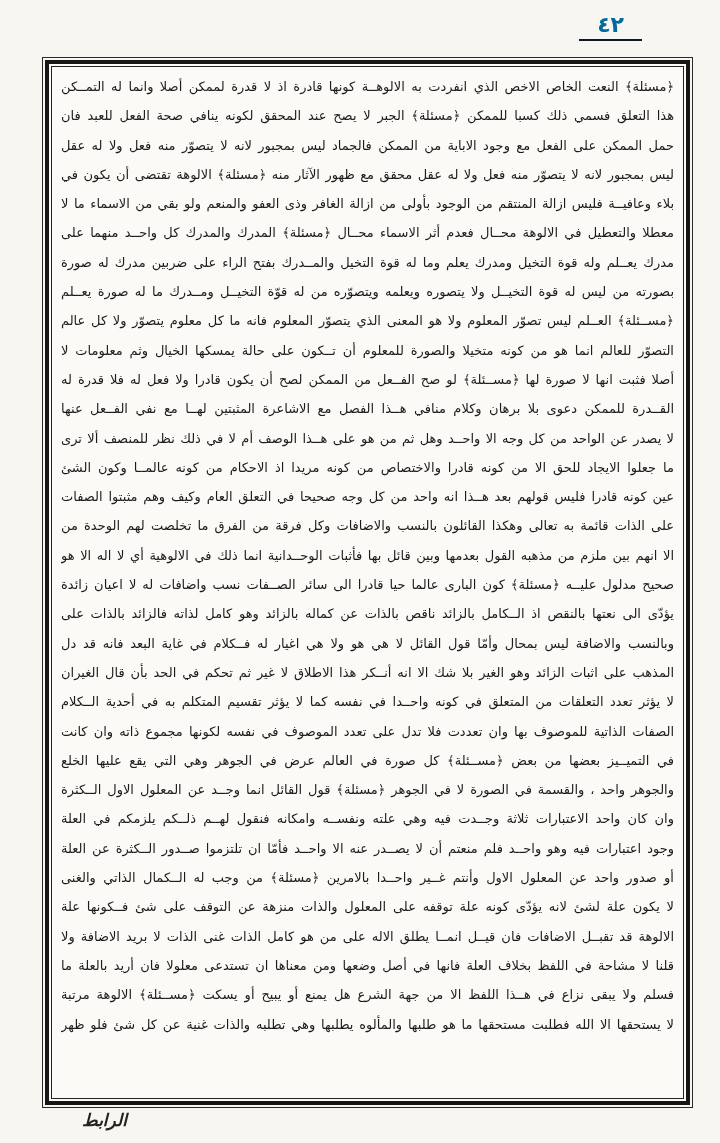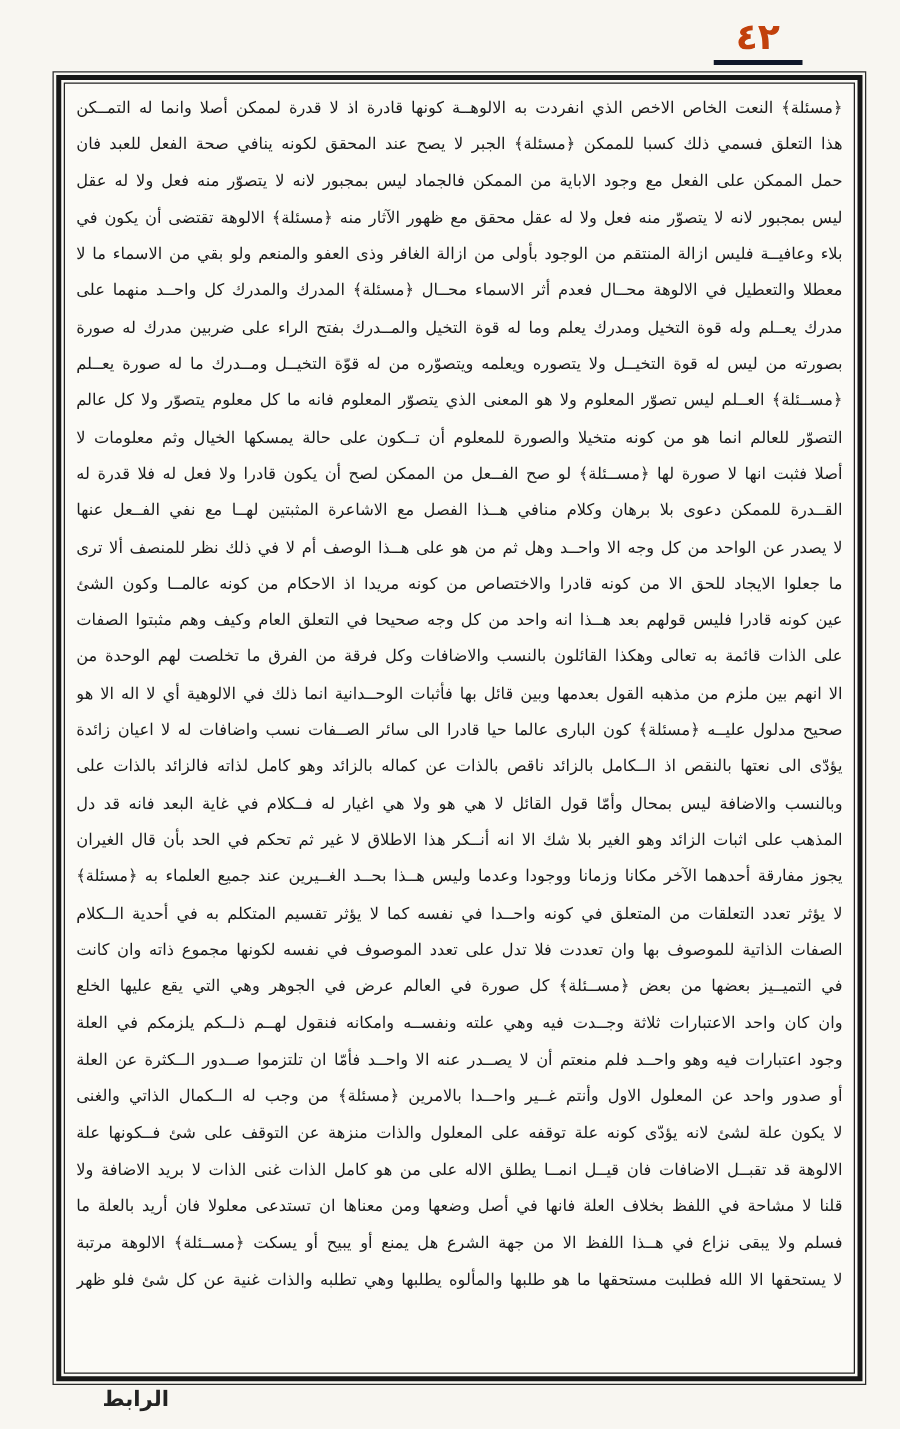--- a/index.html
+++ b/index.html
@@ -12,24 +12,24 @@
     background: #f8f6f1;
     font-family: "DejaVu Sans", sans-serif;
     color: #1c1c1c;
     position: relative;
     overflow: hidden;
   }
   .page-number {
     position: absolute;
     top: 12px;
     right: 78px;
-    font-size: 29px;
+    font-size: 22px;
     font-weight: bold;
-    color: #c2410c;
-    border-bottom: 4px solid #0f172a;
+    color: #0369a1;
+    border-bottom: 2px solid #0f172a;
     padding: 0 18px 1px 18px;
     line-height: 1.2;
     letter-spacing: 1px;
   }
   .frame {
     position: absolute;
     top: 60px;
     left: 45px;
     width: 645px;
     height: 1045px;
@@ -62,20 +62,21 @@
     word-spacing: 1px;
     color: #1b1b1b;
   }
   .catchword {
     position: absolute;
     top: 1110px;
     left: 82px;
     font-size: 17px;
     font-weight: bold;
     color: #222;
+    font-style: italic;
   }
 </style>
 </head>
 <body>
 
 <div class="page-wrap">
 
   <div class="page-number">٤٢</div>
 
   <div class="frame">
@@ -95,24 +96,24 @@
           <div class="line">القــدرة للممكن دعوى بلا برهان وكلام منافي هــذا الفصل مع الاشاعرة المثبتين لهــا مع نفي الفــعل عنها ﴿مســئلة﴾</div>
           <div class="line">لا يصدر عن الواحد من كل وجه الا واحــد وهل ثم من هو على هــذا الوصف أم لا في ذلك نظر للمنصف ألا ترى الاشاعرة</div>
           <div class="line">ما جعلوا الايجاد للحق الا من كونه قادرا والاختصاص من كونه مريدا اذ الاحكام من كونه عالمــا وكون الشئ مريدا ما هو</div>
           <div class="line">عين كونه قادرا فليس قولهم بعد هــذا انه واحد من كل وجه صحيحا في التعلق العام وكيف وهم مثبتوا الصفات زائدة</div>
           <div class="line">على الذات قائمة به تعالى وهكذا القائلون بالنسب والاضافات وكل فرقة من الفرق ما تخلصت لهم الوحدة من جميع الوجوه</div>
           <div class="line">الا انهم بين ملزم من مذهبه القول بعدمها وبين قائل بها فأثبات الوحــدانية انما ذلك في الالوهية أي لا اله الا هو وذلك</div>
           <div class="line">صحيح مدلول عليــه ﴿مسئلة﴾ كون البارى عالما حيا قادرا الى سائر الصــفات نسب واضافات له لا اعيان زائدة لما</div>
           <div class="line">يؤدّى الى نعتها بالنقص اذ الــكامل بالزائد ناقص بالذات عن كماله بالزائد وهو كامل لذاته فالزائد بالذات على الذات محــال</div>
           <div class="line">وبالنسب والاضافة ليس بمحال وأمّا قول القائل لا هي هو ولا هي اغيار له فــكلام في غاية البعد فانه قد دل صاحب هــذا</div>
           <div class="line">المذهب على اثبات الزائد وهو الغير بلا شك الا انه أنــكر هذا الاطلاق لا غير ثم تحكم في الحد بأن قال الغيران هما اللذان</div>
-          <div class="line">يجوز مفارقة أحدهما الآخر مكانا وزمانا ووجودا وعدما وليس هــذا بحــد الغــيرين عند جميع العلماء به ﴿مسئلة﴾</div>
           <div class="line">لا يؤثر تعدد التعلقات من المتعلق في كونه واحــدا في نفسه كما لا يؤثر تقسيم المتكلم به في أحدية الــكلام ﴿مسئلة﴾</div>
           <div class="line">الصفات الذاتية للموصوف بها وان تعددت فلا تدل على تعدد الموصوف في نفسه لكونها مجموع ذاته وان كانت معقولة</div>
           <div class="line">في التميــيز بعضها من بعض ﴿مســئلة﴾ كل صورة في العالم عرض في الجوهر وهي التي يقع عليها الخلع والسلخ</div>
+          <div class="line">والجوهر واحد ، والقسمة في الصورة لا في الجوهر ﴿مسئلة﴾ قول القائل انما وجــد عن المعلول الاول الــكثرة</div>
           <div class="line">وان كان واحد الاعتبارات ثلاثة وجــدت فيه وهي علته ونفســه وامكانه فنقول لهــم ذلــكم يلزمكم في العلة الاولى أعنى</div>
           <div class="line">وجود اعتبارات فيه وهو واحــد فلم منعتم أن لا يصــدر عنه الا واحــد فأمّا ان تلتزموا صــدور الــكثرة عن العلة الاولى</div>
           <div class="line">أو صدور واحد عن المعلول الاول وأنتم غــير واحــدا بالامرين ﴿مسئلة﴾ من وجب له الــكمال الذاتي والغنى الذاتي</div>
           <div class="line">لا يكون علة لشئ لانه يؤدّى كونه علة توقفه على المعلول والذات منزهة عن التوقف على شئ فــكونها علة محال لكن</div>
           <div class="line">الالوهة قد تقبــل الاضافات فان قيــل انمــا يطلق الاله على من هو كامل الذات غنى الذات لا بريد الاضافة ولا النسب</div>
           <div class="line">قلنا لا مشاحة في اللفظ بخلاف العلة فانها في أصل وضعها ومن معناها ان تستدعى معلولا فان أريد بالعلة ما أراده هــذا بالاله</div>
           <div class="line">فسلم ولا يبقى نزاع في هــذا اللفظ الا من جهة الشرع هل يمنع أو يبيح أو يسكت ﴿مســئلة﴾ الالوهة مرتبة للذات</div>
           <div class="line">لا يستحقها الا الله فطلبت مستحقها ما هو طلبها والمألوه يطلبها وهي تطلبه والذات غنية عن كل شئ فلو ظهر هــذا السر</div>
         </div>
     </div>

